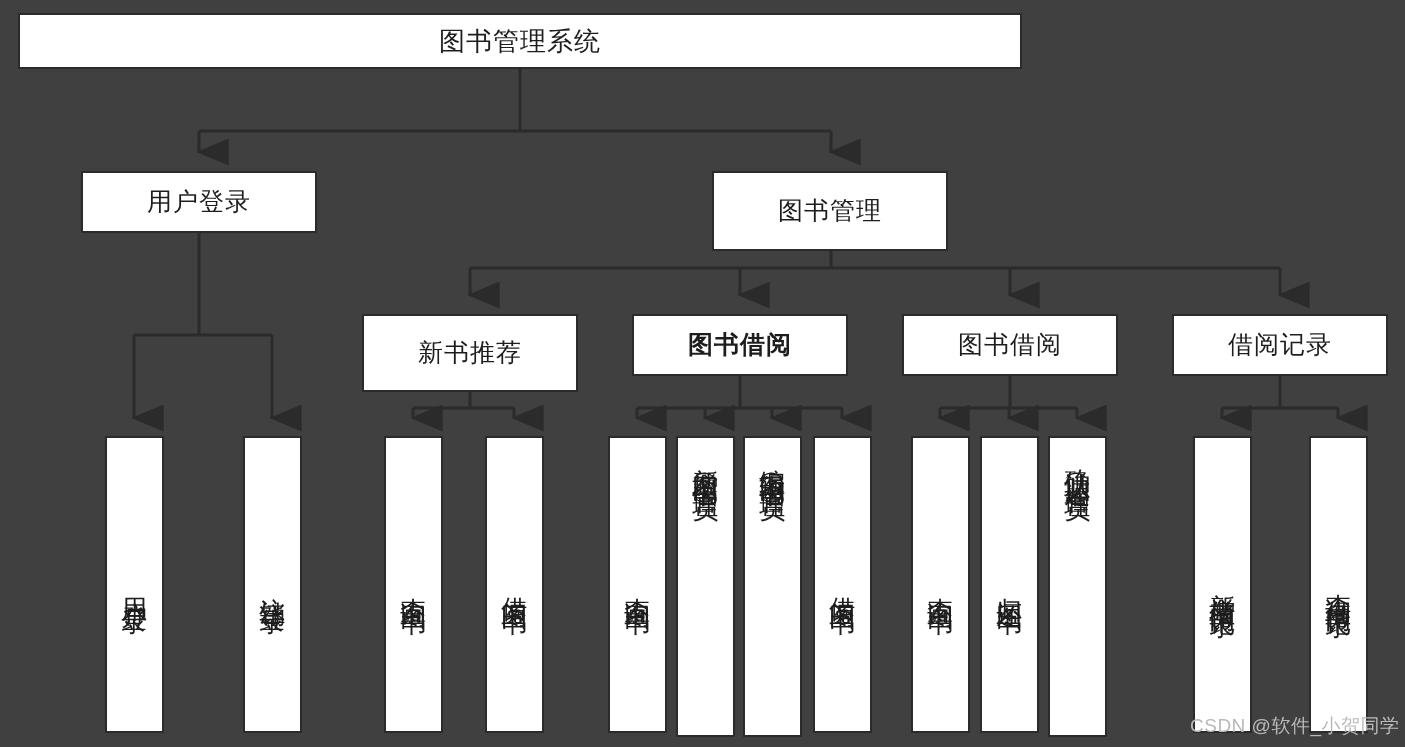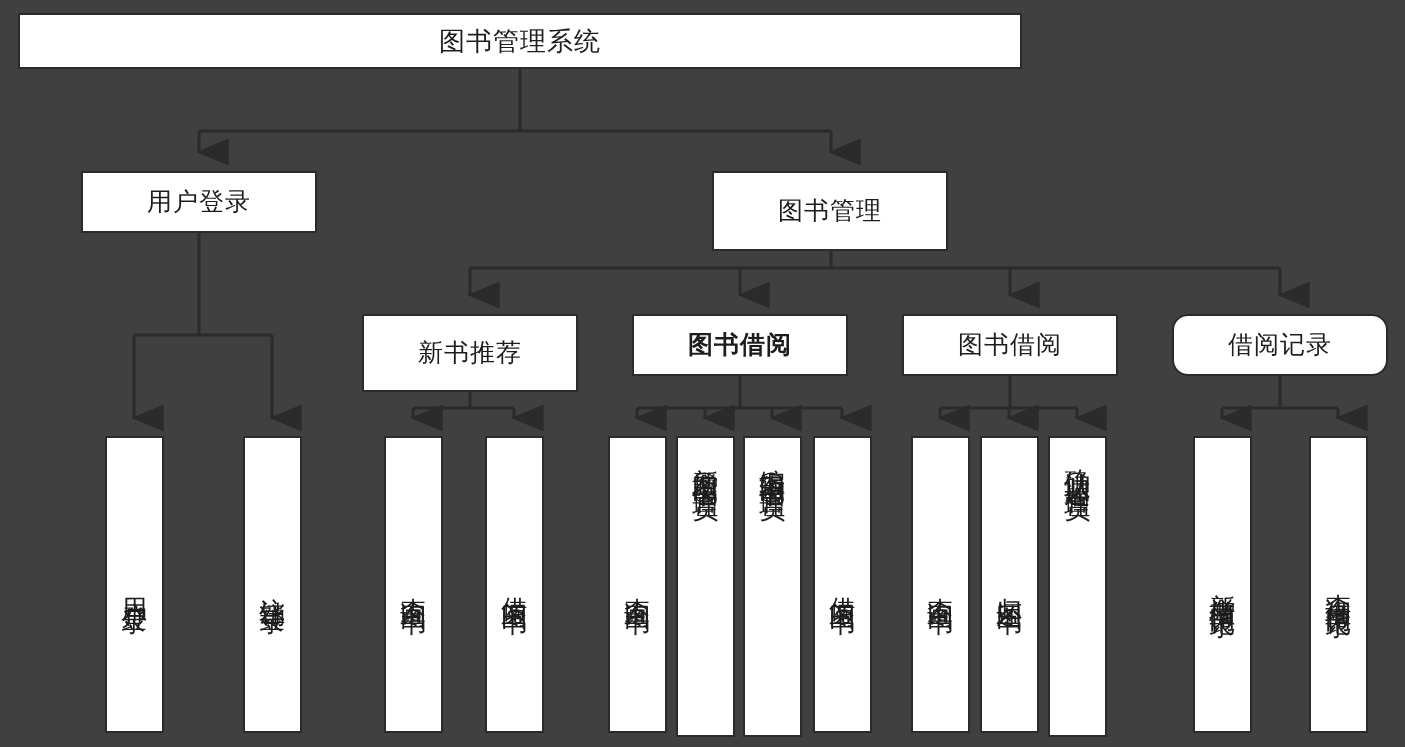--- a/index.html
+++ b/index.html
@@ -125,21 +125,21 @@
   <div class="node horiz" style="left:81px; top:171px; width:236px; height:62px;">用户登录</div>
 
   <div class="node horiz" style="left:712px; top:171px; width:236px; height:80px;">图书管理</div>
 
   <div class="node horiz" style="left:362px; top:314px; width:216px; height:78px;">新书推荐</div>
 
   <div class="node horiz" style="left:632px; top:314px; width:216px; height:62px;font-weight:bold;">图书借阅</div>
 
   <div class="node horiz" style="left:902px; top:314px; width:216px; height:62px;">图书借阅</div>
 
-  <div class="node horiz" style="left:1172px; top:314px; width:216px; height:62px;border-radius:16px;">借阅记录</div>
+  <div class="node horiz" style="left:1172px; top:314px; width:216px; height:62px;">借阅记录</div>
 
   <div class="node vert center" style="left:105px; top:436px; width:59px; height:297px;">用户登录</div>
 
   <div class="node vert center" style="left:243px; top:436px; width:59px; height:297px;">注销登录</div>
 
   <div class="node vert center" style="left:384px; top:436px; width:59px; height:297px;">查询图书</div>
 
   <div class="node vert center" style="left:485px; top:436px; width:59px; height:297px;">借阅图书</div>
 
   <div class="node vert center" style="left:608px; top:436px; width:59px; height:297px;">查询图书</div>
@@ -153,14 +153,15 @@
   <div class="node vert center" style="left:911px; top:436px; width:59px; height:297px;">查询图书</div>
 
   <div class="node vert center" style="left:980px; top:436px; width:59px; height:297px;">归还图书</div>
 
   <div class="node vert" style="left:1048px; top:436px; width:59px; height:301px;">确认归还（管理员）</div>
 
   <div class="node vert center" style="left:1193px; top:436px; width:59px; height:297px;">新增借阅记录</div>
 
   <div class="node vert center" style="left:1309px; top:436px; width:59px; height:297px;">查询借阅记录</div>
 
+  <div class="watermark" style="left:1190px; top:713px;">CSDN @软件_小贺同学</div>
 
 </div>
 
 </body></html>

